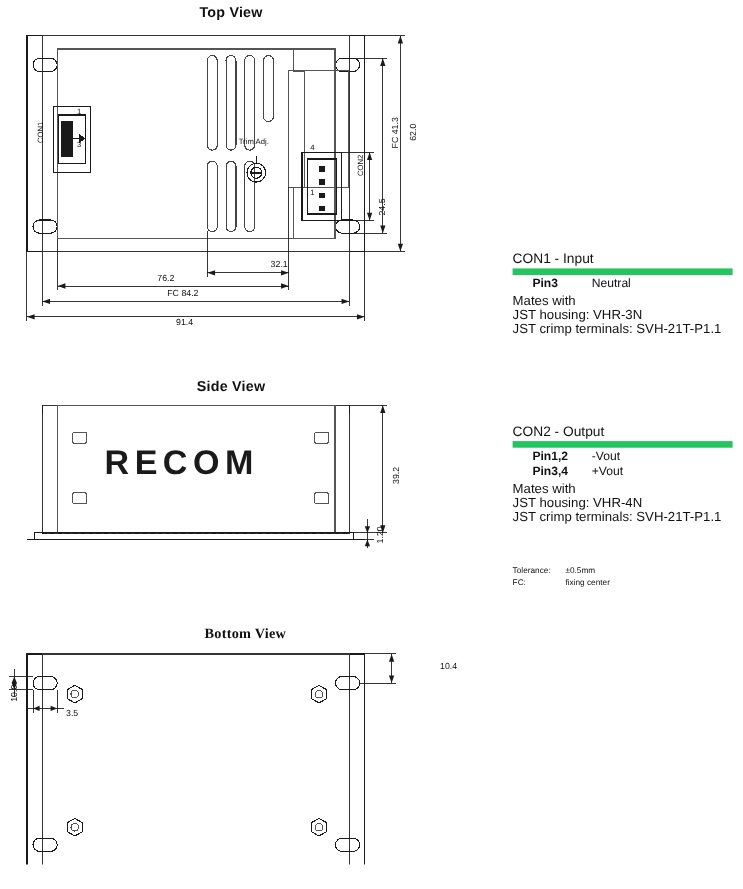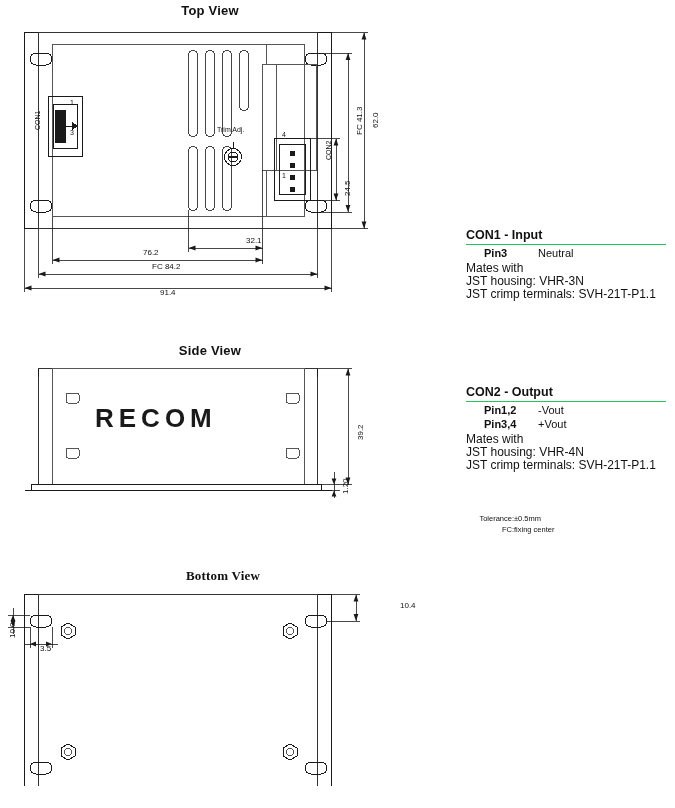--- a/index.html
+++ b/index.html
@@ -42,24 +42,24 @@
   }
   .vert {
     transform: rotate(-90deg);
     transform-origin: left top;
   }
 
   
   .spec-block { position: absolute; }
   .spec-head {
     font-size: 12.5px;
-    font-weight: bold;
+    font-weight: normal;
     color: #111;
     padding-bottom: 2px;
-    border-bottom: 1px solid #22c55e;
+    border-bottom: 6px solid #22c55e;
     width: 200px;
   }
   .spec-row {
     font-size: 11px;
     color: #111;
     margin-top: 2px;
     white-space: nowrap;
   }
   .spec-pin {
     display: inline-block;
@@ -73,26 +73,26 @@
     color: #111;
     white-space: nowrap;
     line-height: 13px;
   }
   .tol-row {
     font-size: 7.5px;
     color: #111;
     white-space: nowrap;
     line-height: 11px;
   }
-  .tol-key { display: inline-block; width: 48px; text-align: right; }
+  .tol-key { display: inline-block; width: 48px; }
 
   
   .recom {
     font-family: "Liberation Sans", sans-serif;
-    font-size: 26px;
+    font-size: 31px;
     font-weight: bold;
     letter-spacing: 5px;
     color: #1a1a1a;
     -webkit-text-stroke: 0px;
   }
 </style>
 </head>
 <body>
 
 <div class="stage">
@@ -303,21 +303,21 @@
       <path d="M13 29 l-2.4 6 h4.8 Z"></path>
         <path d="M13 41 l-2.4 -6 h4.8 Z"></path>
       <path d="M30 58 l6 -2.4 v4.8 Z"></path>
         <path d="M52 58 l-6 -2.4 v4.8 Z"></path>
       <path d="M356 8.5 l-2.4 7 h4.8 Z"></path>
         <path d="M356 35 l-2.4 -7 h4.8 Z"></path>
     </g>
   </svg>
 
   <div class="abs dim vert" style="left:8px; top:638px;">10.0</div>
-  <div class="abs dim" style="left:40px; top:644px;">3.5</div>
+  <div class="abs dim" style="left:40px; top:644px;padding-left:20px;">3.5</div>
   <div class="abs dim" style="left:361px; top:601px;margin-left:39px;">10.4</div>
 
   <div class="spec-block" style="left:466px; top:228px;">
     <div class="spec-head">CON1 - Input</div>
     <div class="spec-row">
       <span class="spec-pin">Pin3</span><span>Neutral</span>
     </div>
     <div class="spec-note" style="margin-top:3px;">Mates with</div>
     <div class="spec-note">JST housing: VHR-3N</div>
     <div class="spec-note">JST crimp terminals: SVH-21T-P1.1</div>

